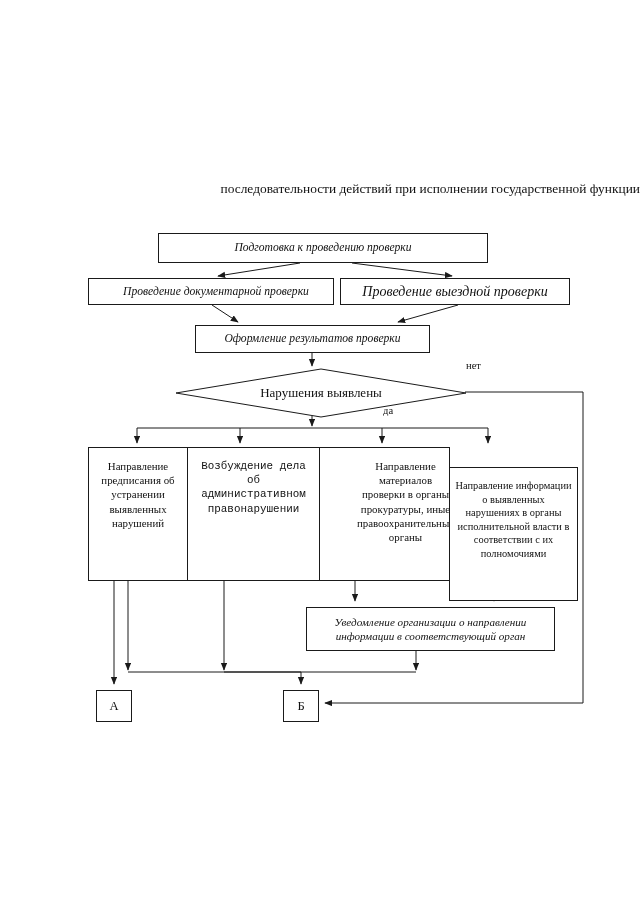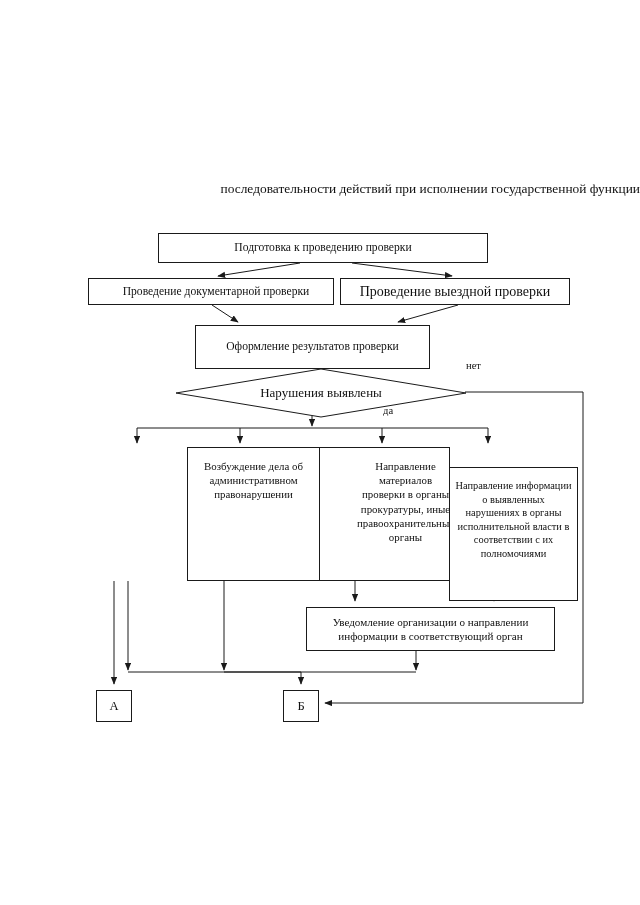--- a/index.html
+++ b/index.html
@@ -39,40 +39,41 @@
     border:1px solid #1a1a1a;
     background:#fff;
     box-sizing:border-box;
     display:flex;
     align-items:center;
     justify-content:center;
     text-align:center;
     font-size:11.4px;
     line-height:13.6px;
     padding:2px 4px;
+    font-style:italic;
   }
   .node.topbox{left:158px;top:233px;width:330px;height:30px;font-size:11.6px;}
   .node.doc{left:88px;top:278px;width:246px;height:27px;font-size:11.6px;padding-left:14px;}
   .node.field{left:340px;top:278px;width:230px;height:27px;font-size:14px;}
-  .node.results{left:195px;top:325px;width:235px;height:44px;font-size:11.6px;}
+  .node.results{left:195px;top:325px;width:235px;height:28px;font-size:11.6px;}
 
   .colrow{position:absolute;left:88px;top:447px;width:490px;height:134px;}
   .col{
     position:absolute;top:0;height:134px;
     border:1px solid #1a1a1a;
     border-left-width:1px;
     background:#fff;
     box-sizing:border-box;
     display:flex;align-items:flex-start;justify-content:center;
     text-align:center;
     font-size:10.9px;line-height:14.2px;
     padding:11px 5px 0 5px;
   }
   .col.c1{left:0px;width:100px;}
-  .col.c2{left:99px;width:133px;}
+  .col.c2{left:99px;width:133px;font-family:Liberation Mono, monospace;}
   .col.c3{left:231px;width:131px;padding-left:47px;}
   .col.c4{left:361px;width:129px;font-size:10.4px;line-height:13.6px;margin-top:20px;}
 
   .node.notify{
     left:306px;top:607px;width:249px;height:44px;
     font-size:11.1px;line-height:14.4px;
   }
 
   .term{
     position:absolute;border:1px solid #1a1a1a;background:#fff;
@@ -148,20 +149,21 @@
 
   <svg style="position:absolute;left:175px;top:368px;width:292px;height:50px;" viewBox="0 0 292 50">
     <polygon points="146,1 291,25 146,49 1,25" fill="#fff" stroke="#1a1a1a" stroke-width="1"></polygon>
   </svg>
   <div style="position:absolute;left:175px;top:368px;width:292px;height:50px;display:flex;align-items:center;justify-content:center;font-size:13px;">Нарушения выявлены</div>
 
   <div class="lbl net">нет</div>
   <div class="lbl da">да</div>
 
   <div class="colrow">
+    <div class="col c1">Направление предписания об устранении выявленных нарушений</div>
     <div class="col c2">Возбуждение дела об административном правонарушении</div>
     <div class="col c3">Направление материалов проверки в органы прокуратуры, иные правоохранительные органы</div>
     <div class="col c4">Направление информации о выявленных нарушениях в органы исполнительной власти в соответствии с их полномочиями</div>
   </div>
 
   <div class="node notify">Уведомление организации о направлении информации в соответствующий орган</div>
 
   <div class="term a">А</div>
   <div class="term b">Б</div>
 

